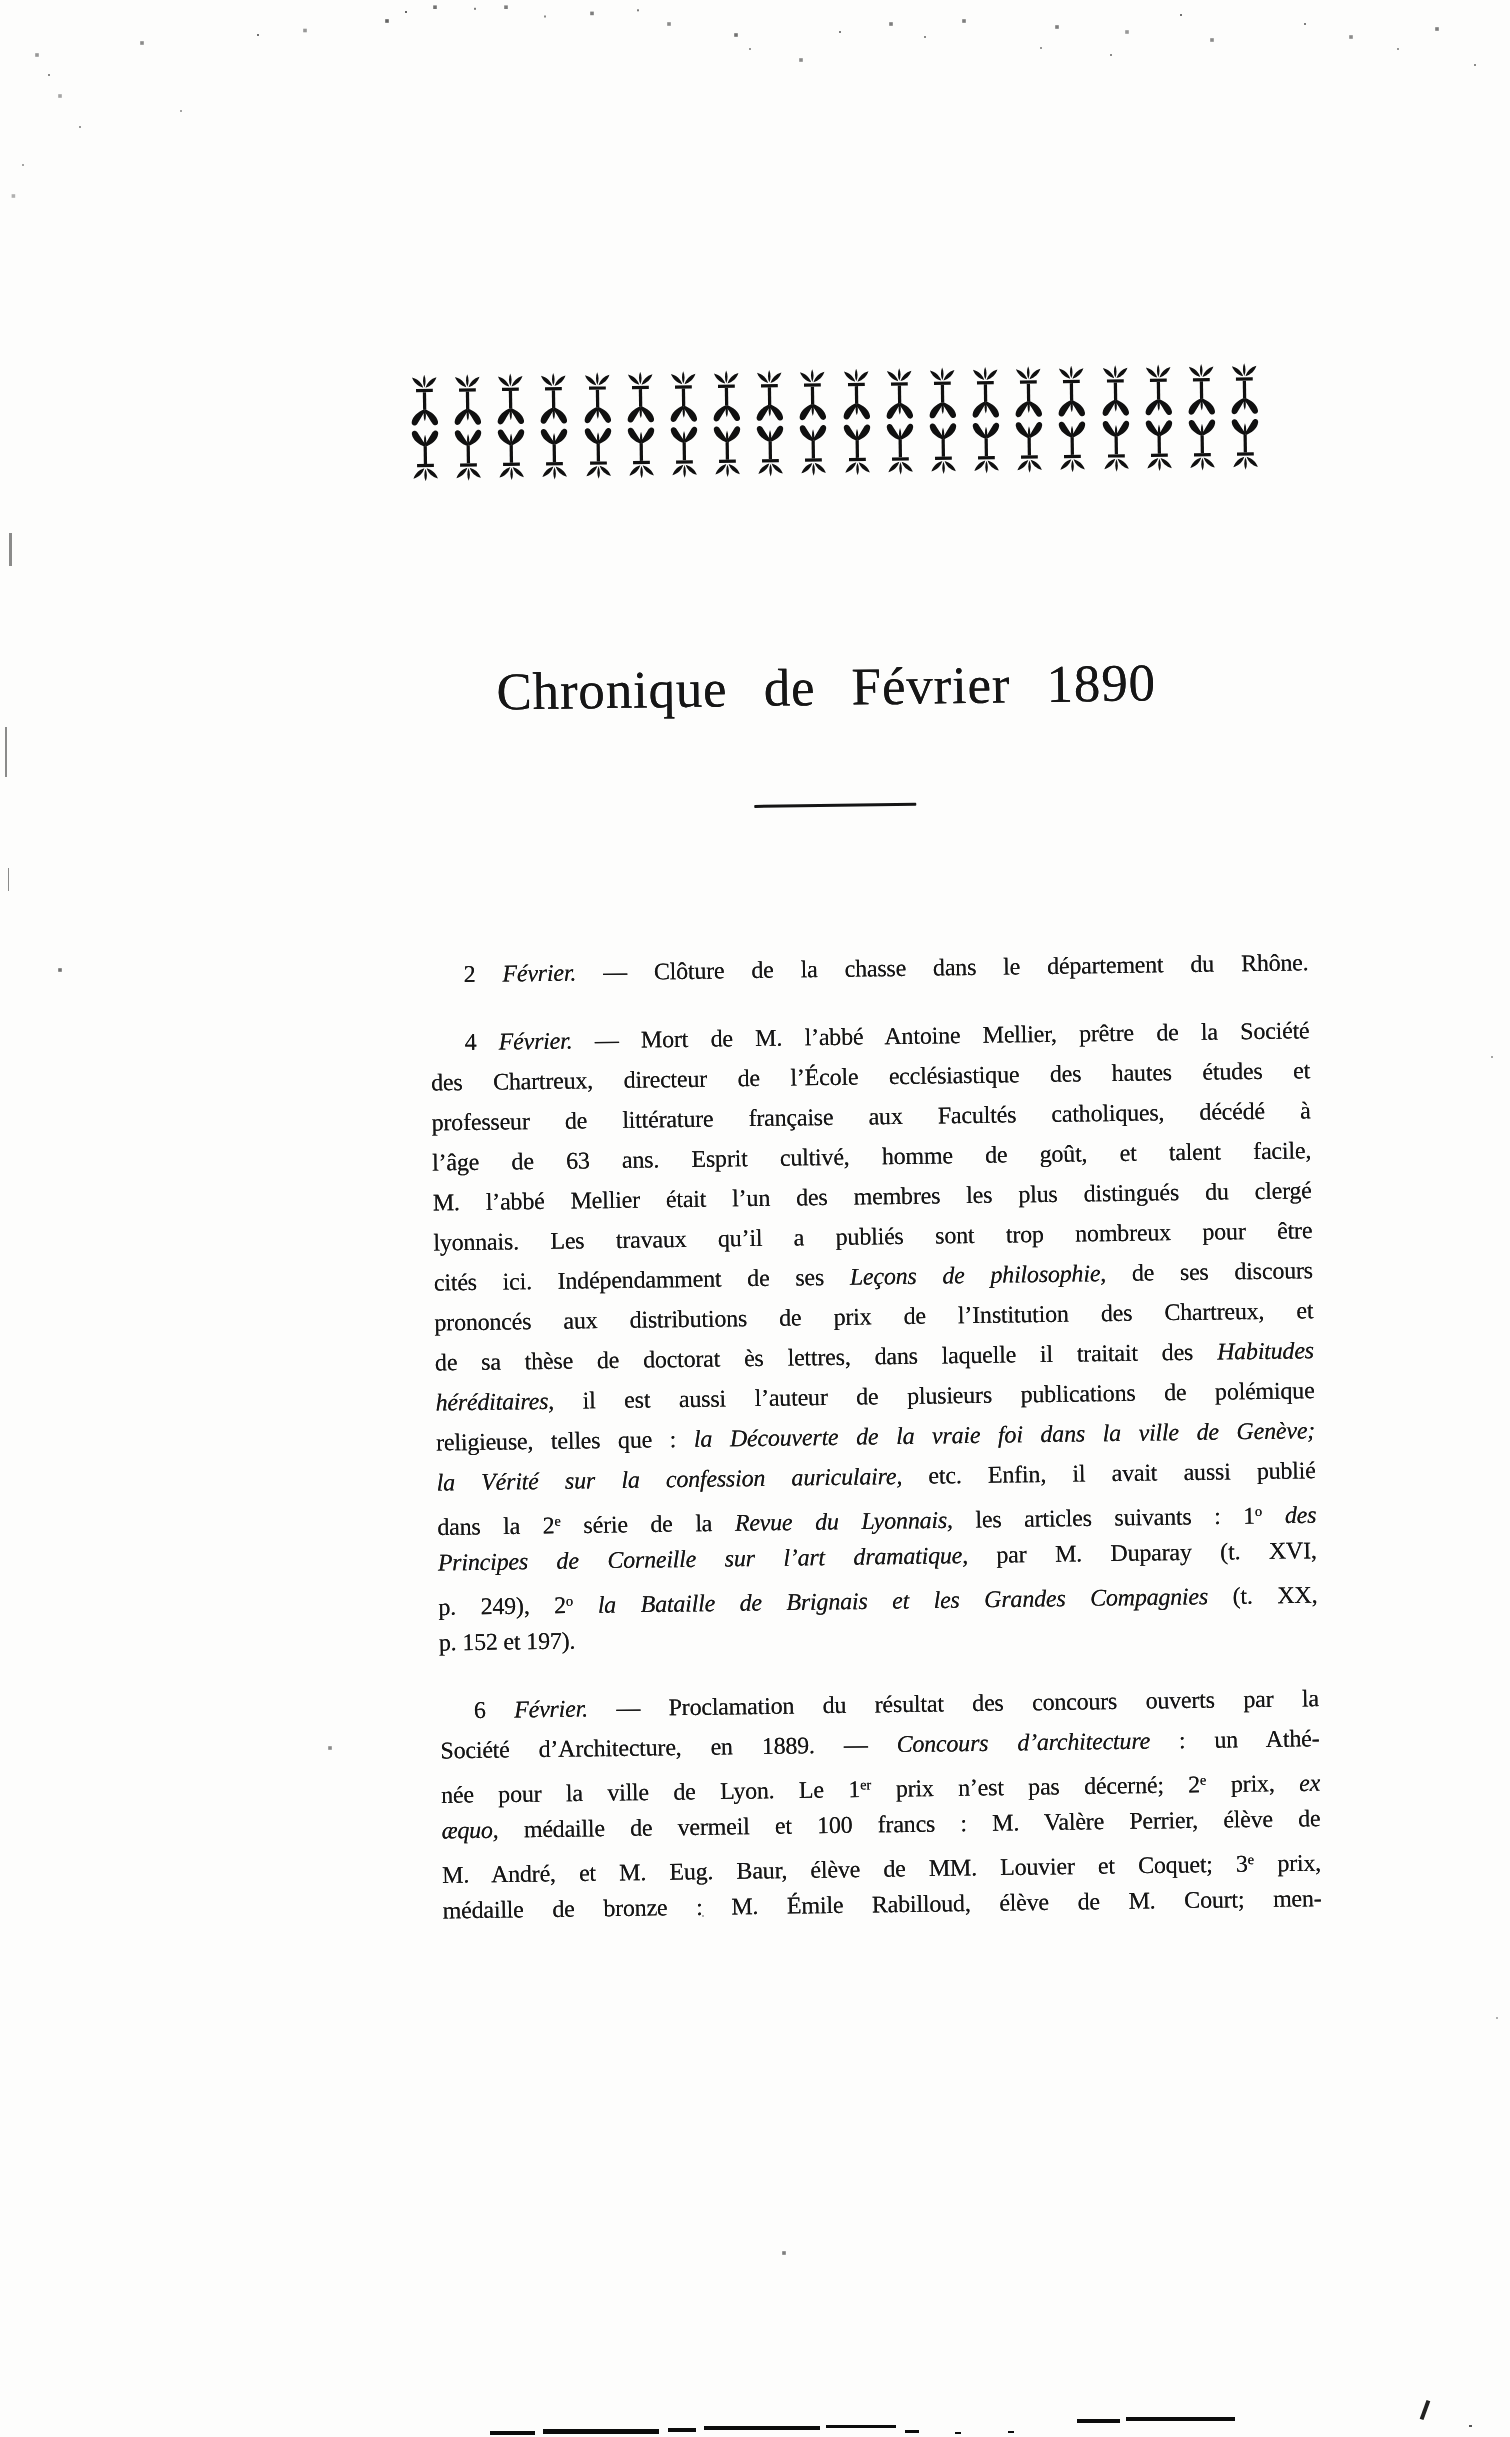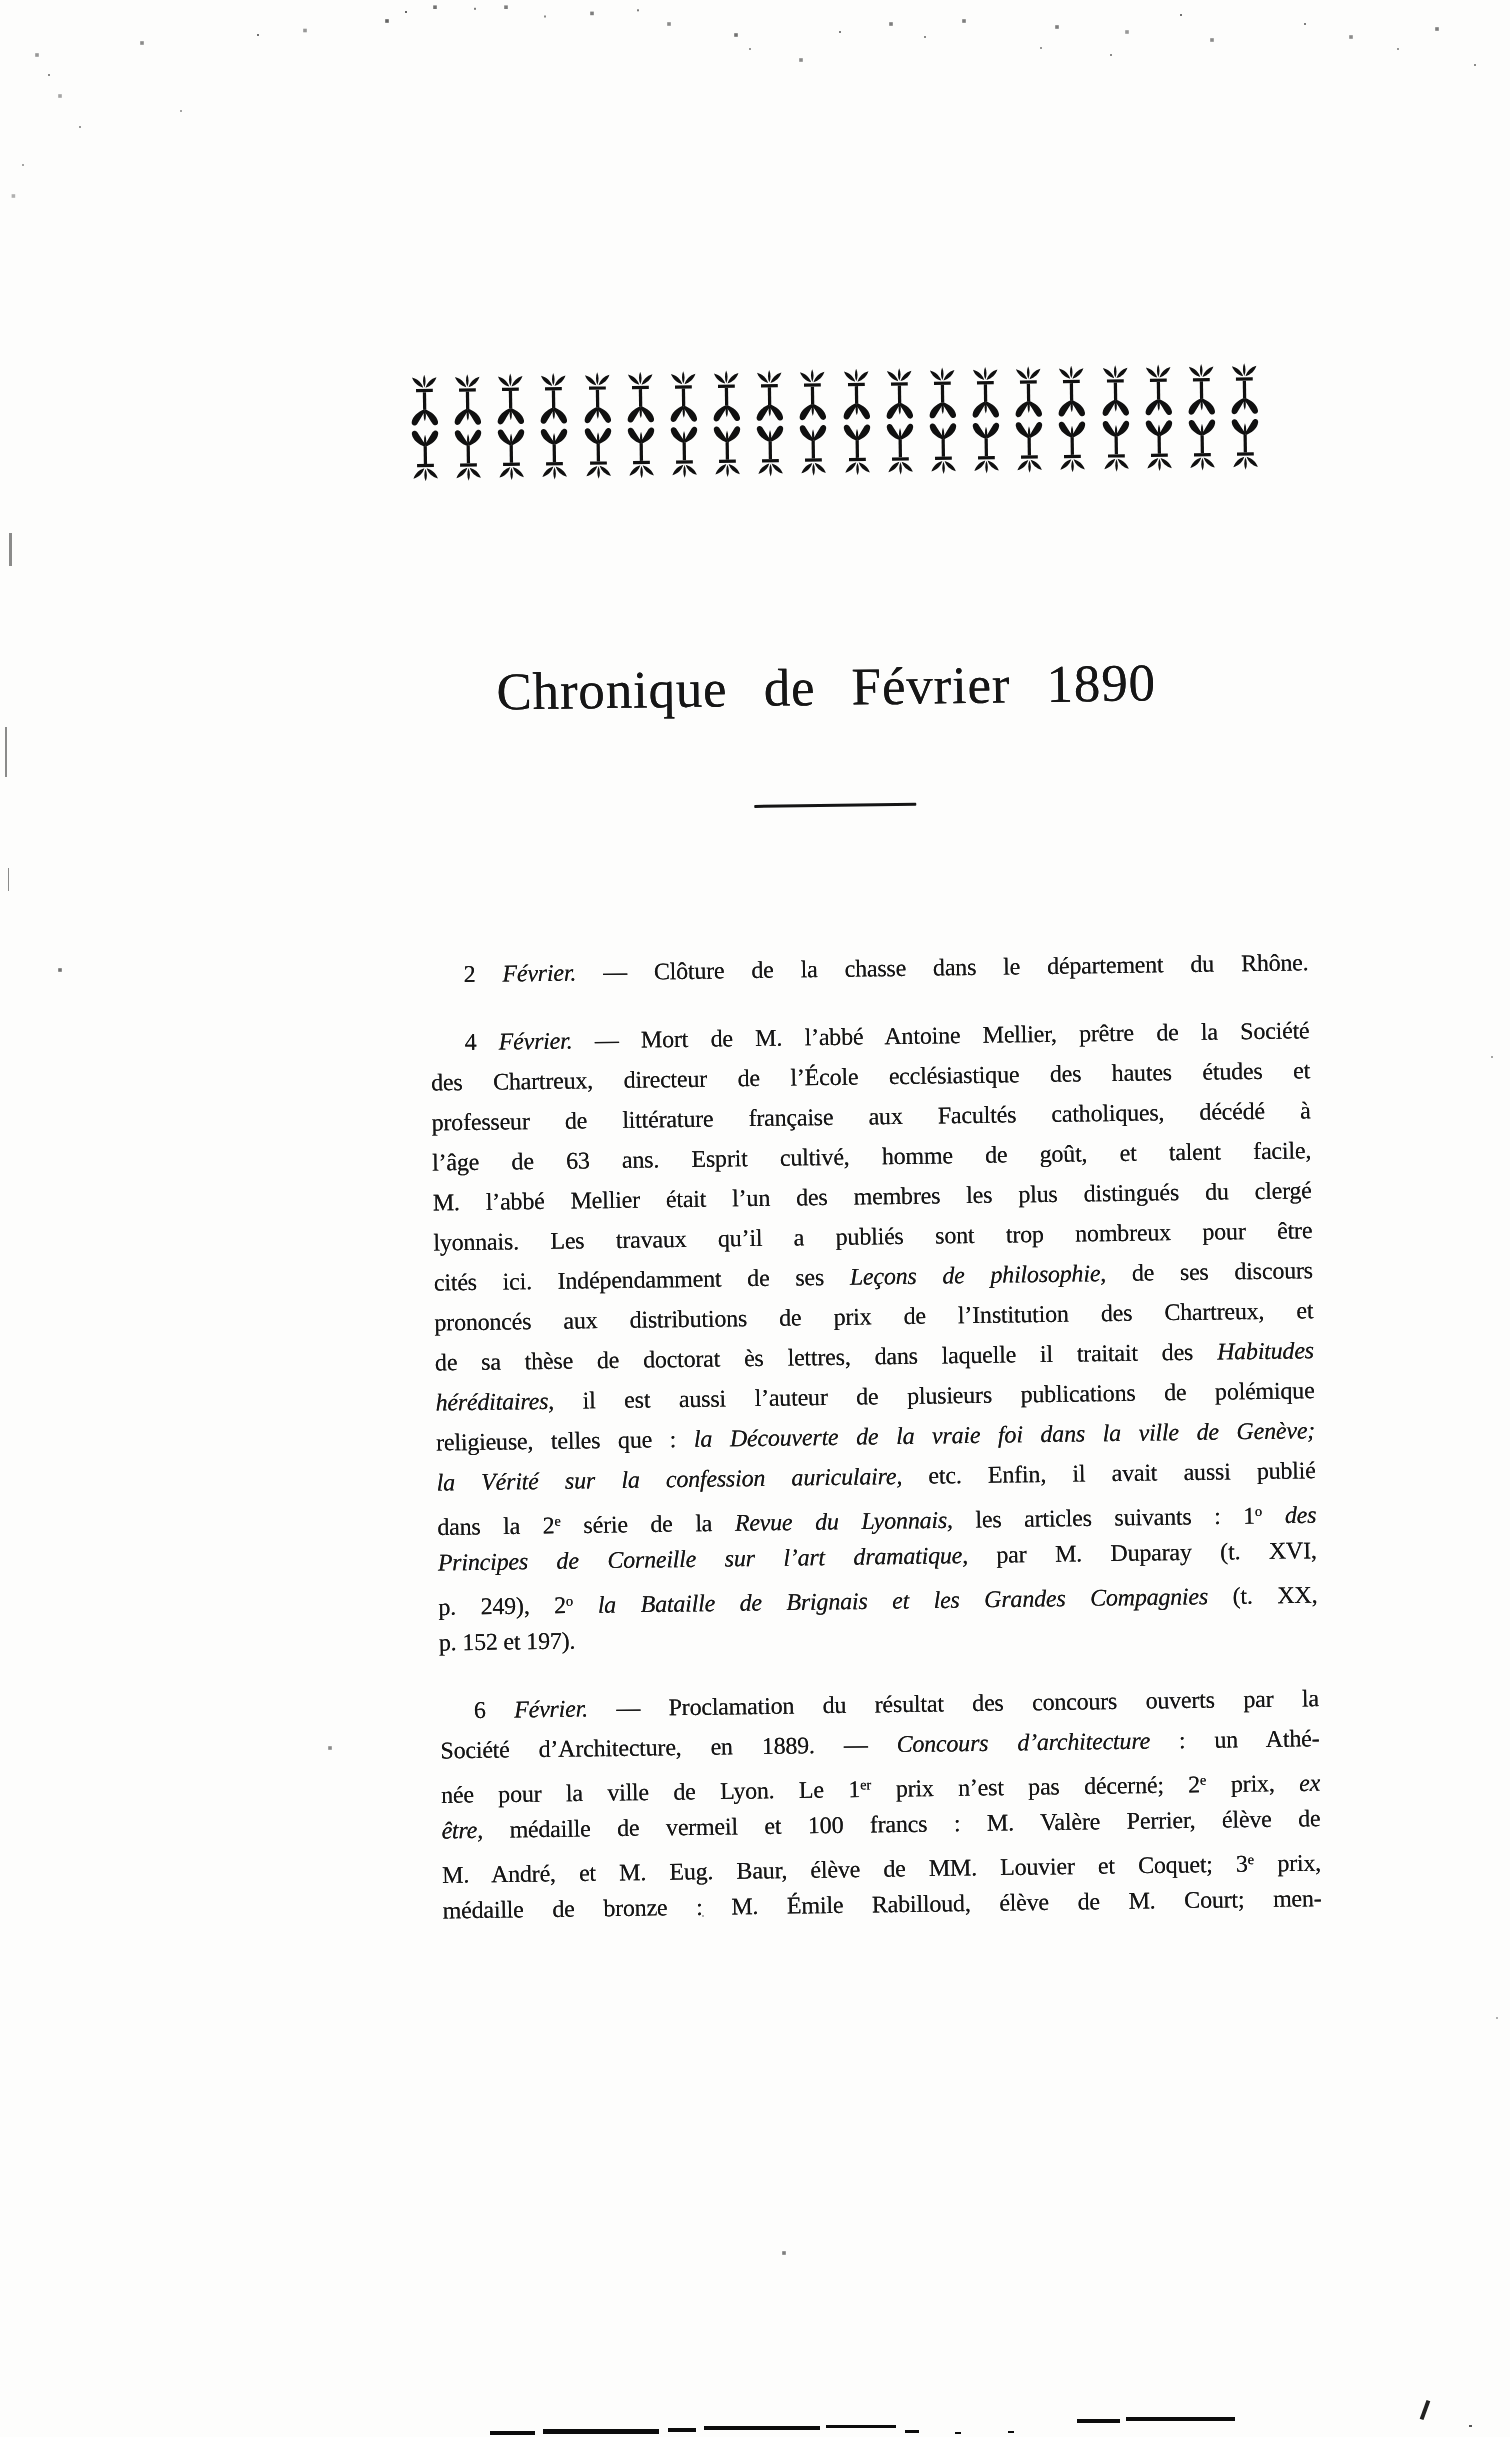--- a/index.html
+++ b/index.html
@@ -604,21 +604,21 @@
         <div class="line just"><span class="it">la Vérité sur la confession auriculaire,</span><span> etc. Enfin, il avait aussi publié</span></div>
         <div class="line just"><span>dans la 2</span><span class="sup">e</span><span> série de la </span><span class="it">Revue du Lyonnais,</span><span> les articles suivants : 1</span><span class="sup">o</span><span> </span><span class="it">des</span></div>
         <div class="line just"><span class="it">Principes de Corneille sur l’art dramatique,</span><span> par M. Duparay (t. XVI,</span></div>
         <div class="line just"><span>p. 249), 2</span><span class="sup">o</span><span> </span><span class="it">la Bataille de Brignais et les Grandes Compagnies</span><span> (t. XX,</span></div>
         <div class="line"><span>p. 152 et 197).</span></div>
       </div>
     <div class="para">
         <div class="line just indent"><span>6 </span><span class="it">Février.</span><span> — Proclamation du résultat des concours ouverts par la</span></div>
         <div class="line just"><span>Société d’Architecture, en 1889. — </span><span class="it">Concours d’architecture</span><span> : un Athé-</span></div>
         <div class="line just"><span>née pour la ville de Lyon. Le 1</span><span class="sup">er</span><span> prix n’est pas décerné; 2</span><span class="sup">e</span><span> prix, </span><span class="it">ex</span></div>
-        <div class="line just"><span class="it">être,</span><span> médaille de vermeil et 100 francs : M. Valère Perrier, élève de</span></div>
+        <div class="line just"><span class="it">æquo,</span><span> médaille de vermeil et 100 francs : M. Valère Perrier, élève de</span></div>
         <div class="line just"><span>M. André, et M. Eug. Baur, élève de MM. Louvier et Coquet; 3</span><span class="sup">e</span><span> prix,</span></div>
         <div class="line just"><span>médaille de bronze : M. Émile Rabilloud, élève de M. Court; men-</span></div>
       </div>
   </div>
 
 </div>
 
 <div class="speck"></div>
 <div class="edge-mark em1"></div>
 <div class="edge-mark em2"></div>

